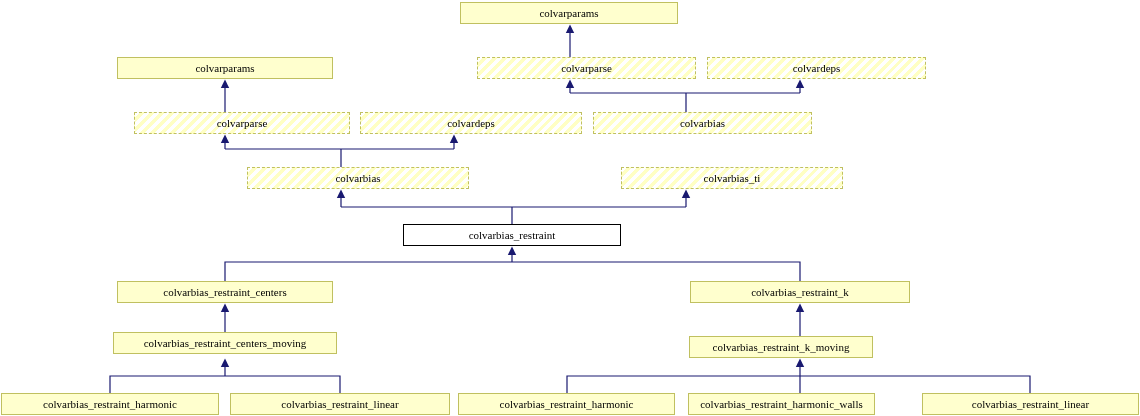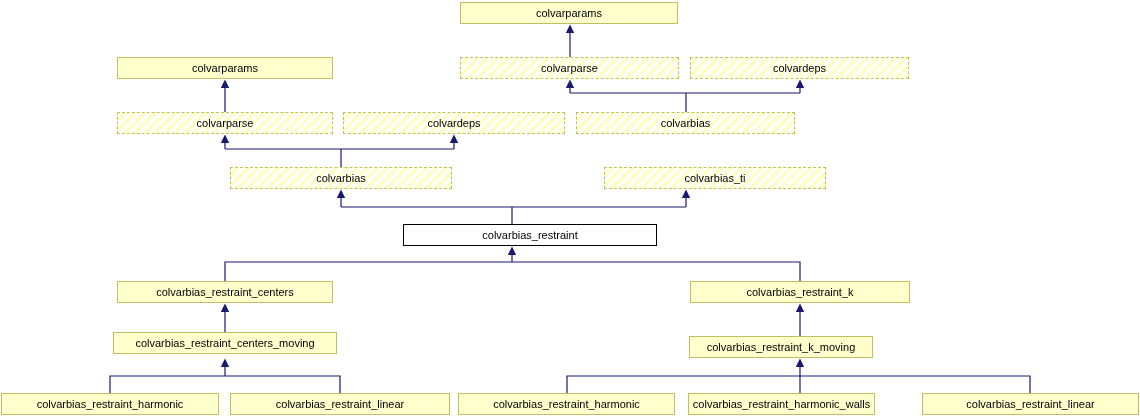--- a/index.html
+++ b/index.html
@@ -1,29 +1,30 @@
 <!DOCTYPE html>
 <html><head>
 <meta charset="utf-8">
 <style>
   html,body{margin:0;padding:0;background:#ffffff;}
   .diagram{
     position:relative;width:1140px;height:416px;background:#ffffff;
-    font-family:Liberation Sans, sans-serif;overflow:hidden;
+    font-family:Liberation Serif, serif;overflow:hidden;
   }
   svg.edges{position:absolute;left:0;top:0;width:1140px;height:416px;pointer-events:none;}
   .node{
     position:absolute;height:22px;box-sizing:border-box;
     display:flex;align-items:center;justify-content:center;
     font-size:11px;color:#000;white-space:nowrap;cursor:pointer;
   }
   .node.solid{background:#ffffce;border:1px solid #c0c060;}
   .node.hatched{
     background:repeating-linear-gradient(135deg,#ffffff 0 3.5px,#ffffc4 3.5px 7px);
     border:1px dashed #c0c060;
+    margin-left:17px;
   }
   .node.focus{background:#ffffff;border:1px solid #000000;}
 </style>
 </head>
 <body>
 
 <div class="diagram">
 
   <svg class="edges" viewBox="0 0 1140 416" fill="none" stroke="#191970" stroke-width="1.2">
 
@@ -87,21 +88,21 @@
   <div class="node hatched" style="left:460px;top:57px;width:219px">colvarparse</div>
   <div class="node hatched" style="left:690px;top:57px;width:219px">colvardeps</div>
 
   <div class="node hatched" style="left:117px;top:112px;width:216px">colvarparse</div>
   <div class="node hatched" style="left:343px;top:112px;width:222px">colvardeps</div>
   <div class="node hatched" style="left:576px;top:112px;width:219px">colvarbias</div>
 
   <div class="node hatched" style="left:230px;top:167px;width:222px">colvarbias</div>
   <div class="node hatched" style="left:604px;top:167px;width:222px">colvarbias_ti</div>
 
-  <div class="node focus" style="left:403px;top:224px;width:254px">colvarbias_restraint</div>
+  <div class="node focus" style="left:403px;top:224px;width:218px">colvarbias_restraint</div>
 
   <div class="node solid" style="left:117px;top:281px;width:216px">colvarbias_restraint_centers</div>
   <div class="node solid" style="left:690px;top:281px;width:220px">colvarbias_restraint_k</div>
 
   <div class="node solid" style="left:113px;top:332px;width:224px">colvarbias_restraint_centers_moving</div>
   <div class="node solid" style="left:689px;top:336px;width:184px">colvarbias_restraint_k_moving</div>
 
   <div class="node solid" style="left:1px;top:393px;width:218px">colvarbias_restraint_harmonic</div>
   <div class="node solid" style="left:230px;top:393px;width:220px">colvarbias_restraint_linear</div>
   <div class="node solid" style="left:458px;top:393px;width:217px">colvarbias_restraint_harmonic</div>

